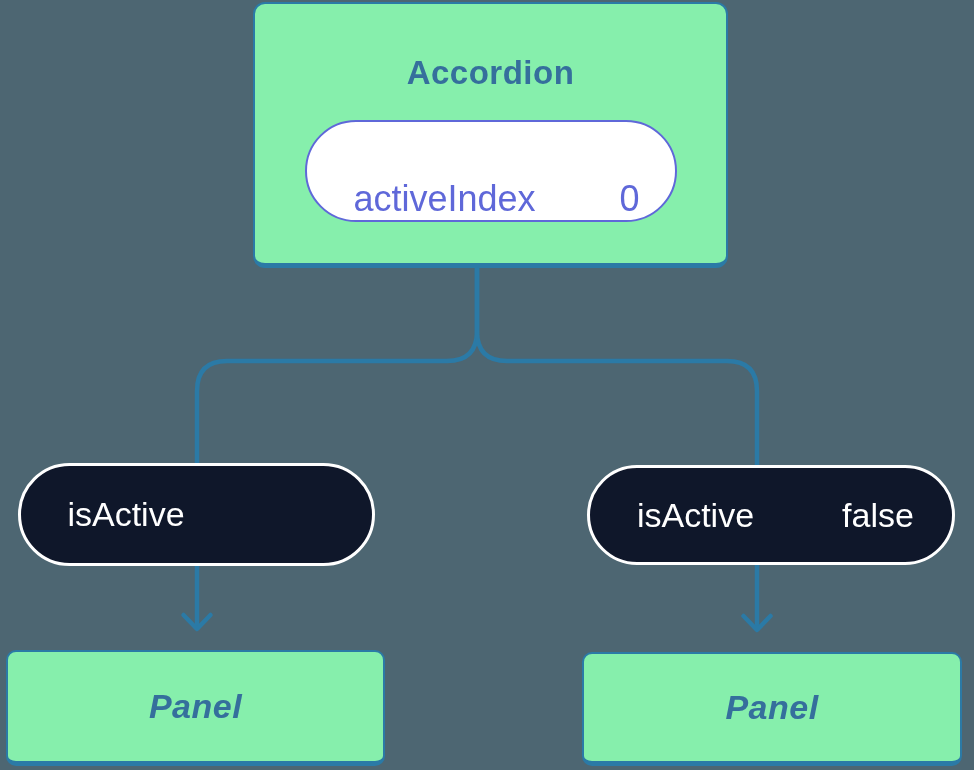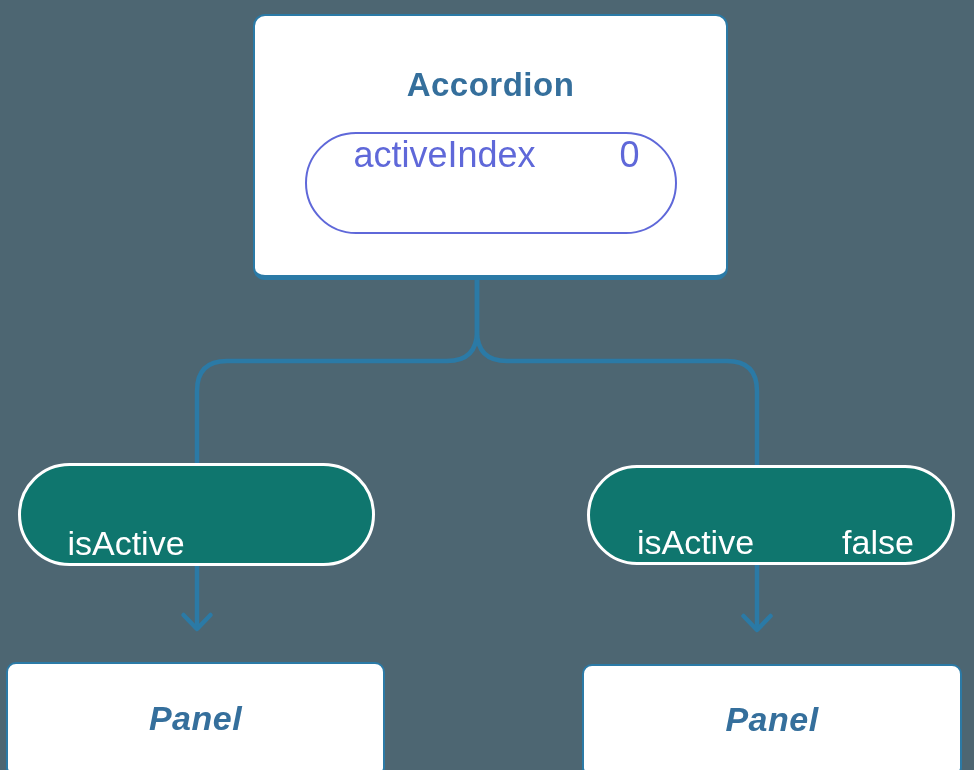--- a/index.html
+++ b/index.html
@@ -26,25 +26,24 @@
     stroke-width: 4.5;
   }
   .connectors path.arrow {
     stroke-linecap: round;
     stroke-linejoin: round;
   }
 
   
   .component-card {
     position: absolute;
-    background: #ffffff;
+    background: #86efac;
     border: 2px solid #2b7aa6;
     border-bottom-width: 5px;
     z-index: 2;
-    margin-top: 12px;
   }
   .card-accordion {
     left: 253px; top: 2px;
     width: 475px; height: 266px;
     border-radius: 12px;
     display: flex;
     flex-direction: column;
     align-items: center;
     padding-top: 50px;
   }
@@ -57,45 +56,45 @@
   }
 
   
   .state-pill {
     margin-top: 28px;
     width: 372px;
     height: 102px;
     border: 2px solid #5f68d9;
     border-radius: 60px;
     display: flex;
-    align-items: flex-start;
+    align-items: flex-end;
     background: #ffffff;
     color: #5f68d9;
     font-size: 36px;
   }
   .state-pill .cell {
     display: flex;
     align-items: center;
     justify-content: center;
   }
   .state-pill .cell.name { flex: 1 1 auto; }
   .state-pill .cell.value { width: 90px; }
   .state-pill .divider {
     width: 2px;
     background: #5f68d9;
   }
 
   
   .prop-pill {
     position: absolute;
-    background: #0f766e;
+    background: #0f172a;
     border: 3px solid #ffffff;
     border-radius: 60px;
     display: flex;
-    align-items: flex-end;
+    align-items: center;
     color: #ffffff;
     font-size: 34px;
     z-index: 2;
   }
   .prop-pill .cell {
     display: flex;
     align-items: center;
     justify-content: center;
   }
   .prop-pill .divider {

